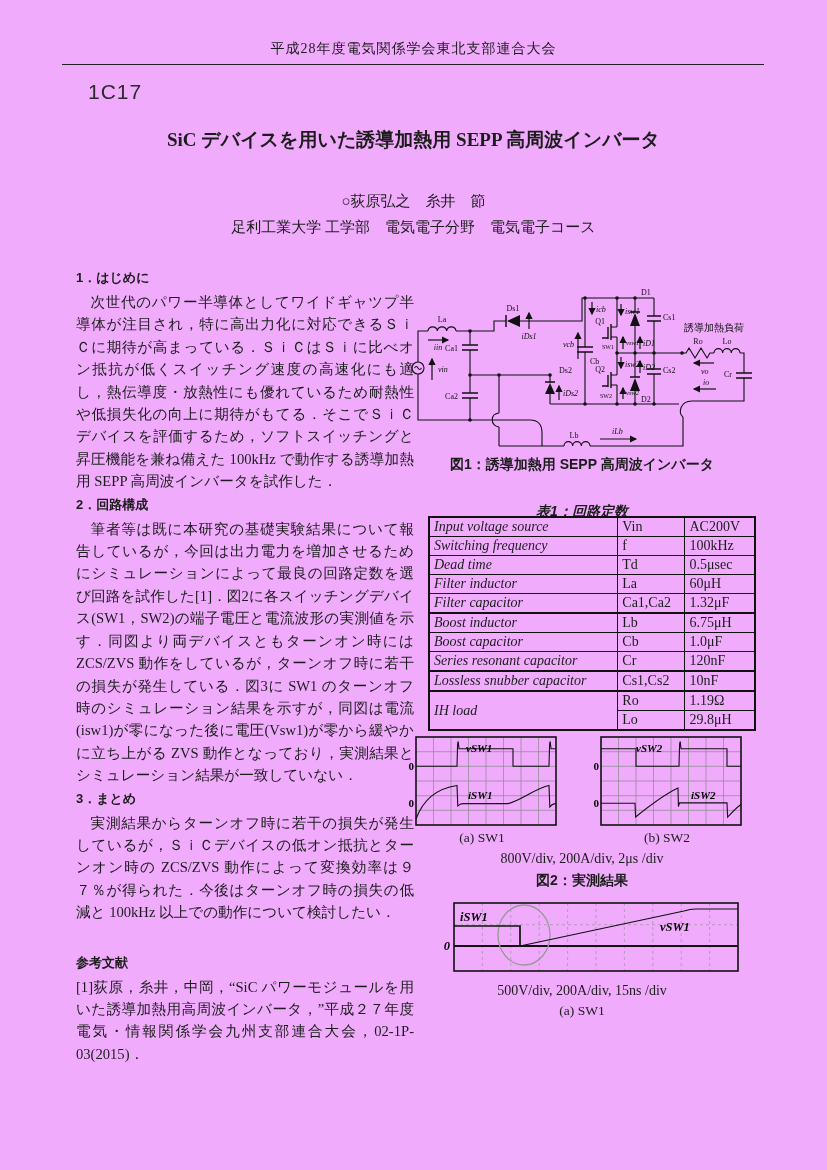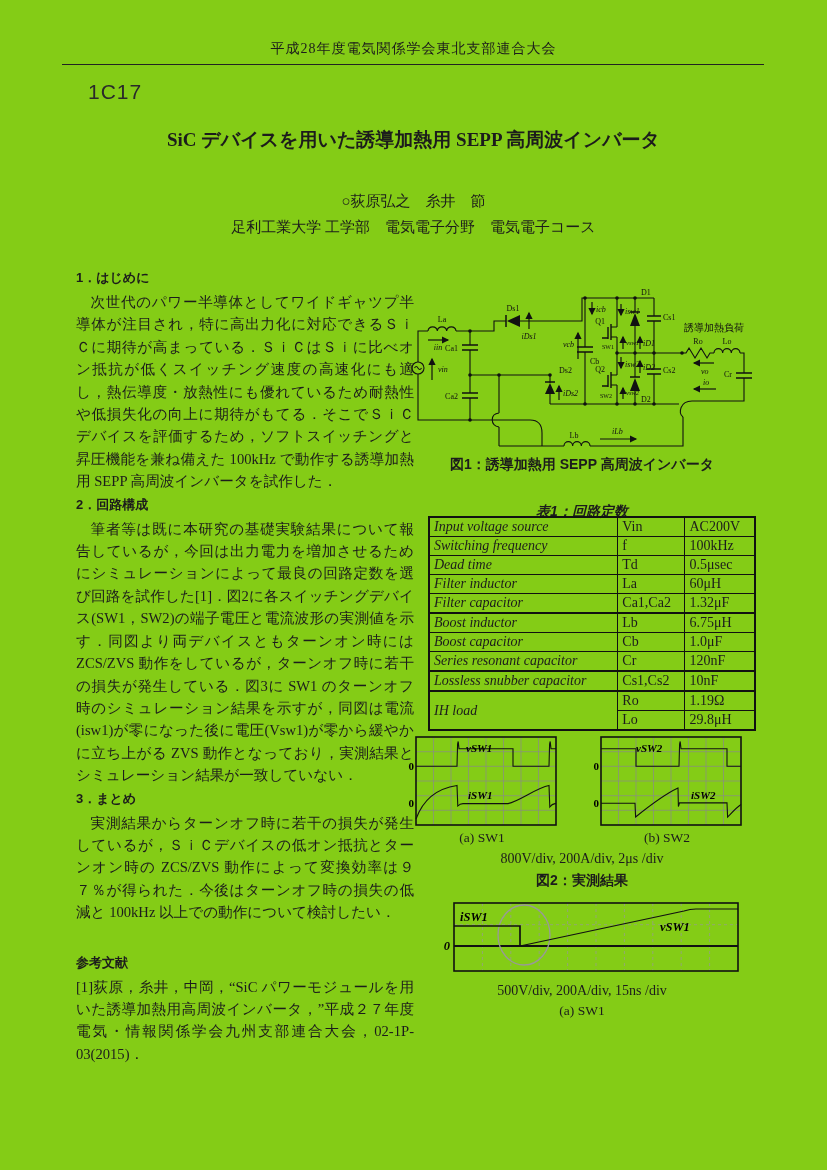--- a/index.html
+++ b/index.html
@@ -1,16 +1,16 @@
 <!DOCTYPE html>
 <html><head>
 <meta charset="utf-8">
 <style>
   html,body{margin:0;padding:0;background:#e8e8e8;}
-  .page{position:relative;width:827px;height:1170px;background:#84cc16;margin:0 auto;
+  .page{position:relative;width:827px;height:1170px;background:#f0abfc;margin:0 auto;
         font-family:"Liberation Serif","DejaVu Serif",serif;color:#1c1c1c;overflow:hidden;}
   .hdr{position:absolute;top:40px;left:0;width:100%;text-align:center;font-size:14px;letter-spacing:1px;}
   .hdr-rule{position:absolute;top:64px;left:62px;width:702px;border-bottom:1.6px solid #222;}
   .paper-id{position:absolute;top:80px;left:88px;font-family:"Liberation Sans","DejaVu Sans",sans-serif;
             font-size:21px;color:#2a2a2a;letter-spacing:1px;}
   .title{position:absolute;top:127px;left:0;width:100%;text-align:center;font-size:19px;font-weight:bold;}
   .authors{position:absolute;top:192px;left:0;width:100%;text-align:center;font-size:15px;}
   .affil{position:absolute;top:218px;left:0;width:100%;text-align:center;font-size:15px;}
   .col-left{position:absolute;top:266px;left:76px;width:338px;}
   .col-left h2{font-family:"Liberation Sans","DejaVu Sans",sans-serif;font-size:13px;font-weight:bold;

